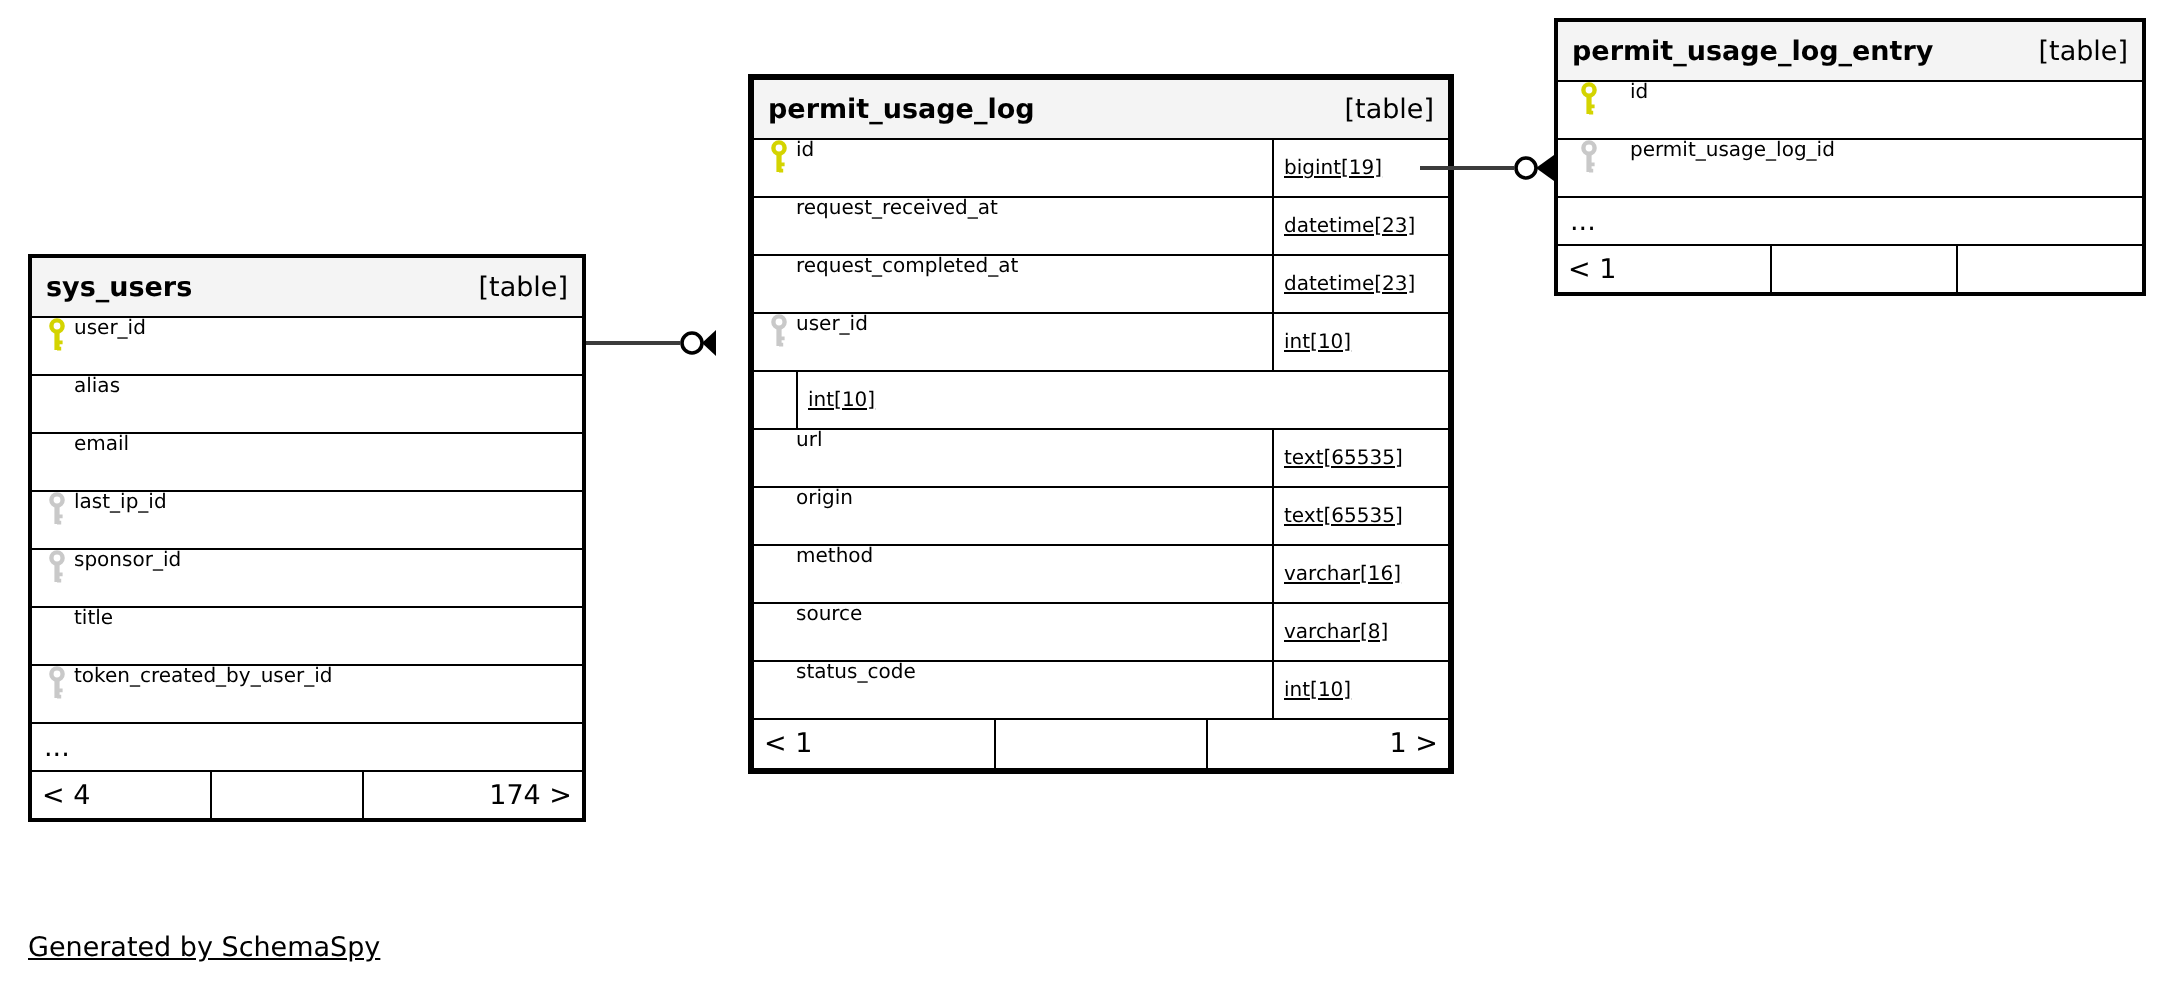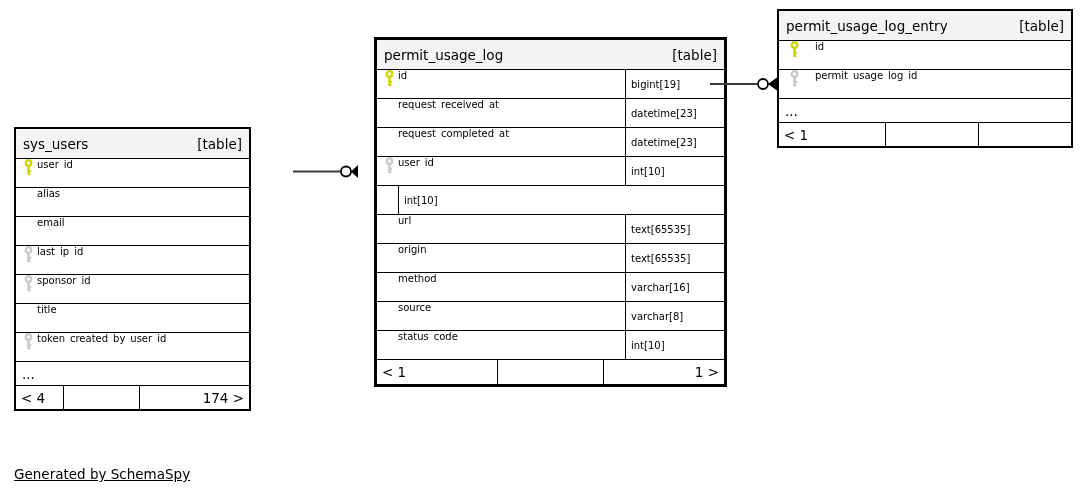--- a/index.html
+++ b/index.html
@@ -12,32 +12,32 @@
     width:1088px;height:495px;position:relative;background:#ffffff;
     font-family:"DejaVu Sans","Liberation Sans",sans-serif;color:var(--text);
     overflow:hidden;
   }
   .db-table{position:absolute;background:var(--table-bg);border:2px solid var(--border);}
   .db-table.main{border-width:3px;}
   .thead{
     height:29px;background:var(--header-bg);display:flex;align-items:center;
     justify-content:space-between;padding:0 7px;font-size:13.5px;
   }
-  .tname{font-weight:normal;text-align:center;}
+  .tname{font-weight:bold;text-align:center;}
   .tbadge{font-weight:normal;}
   .row{
     height:29px;border-top:1px solid var(--border);display:flex;align-items:flex-start;
     font-size:10px;background:var(--table-bg);
   }
   .key-slot{width:21px;padding-left:7px;display:flex;align-items:center;flex:none;}
   .gap-wide .key-slot{width:36px;padding-left:10px;}
   .col-name{flex:1;padding-right:4px;white-space:nowrap;overflow:hidden;}
   .col-type{
-    width:99px;flex:none;align-self:stretch;display:flex;align-items:center;
-    border-left:1px solid var(--border);padding-left:5px;white-space:nowrap;
+    width:88px;flex:none;align-self:stretch;display:flex;align-items:center;
+    border-left:1px solid var(--border);padding-left:5px;white-space:nowrap;text-decoration:underline;
   }
   .ellipsis-row{height:24px;border-top:1px solid var(--border);display:flex;align-items:center;padding-left:6px;font-size:13.5px;}
   .tfoot{height:24px;border-top:1px solid var(--border);display:flex;font-size:13.5px;}
   .main .tfoot{height:25px;}
   .f-cell{display:flex;align-items:center;}
   .f-left{flex:1;padding-left:5px;justify-content:flex-start;}
   .f-mid,.f-right{border-left:1px solid var(--border);flex:none;}
   .f-right{justify-content:flex-end;padding-right:5px;}
   .t-users .f-mid{width:76px;} .t-users .f-right{width:110px;}
   .t-log .f-mid{width:106px;} .t-log .f-right{width:121px;}
@@ -47,21 +47,21 @@
   .key.fk{color:var(--fk-key);}
   #relations{position:absolute;left:0;top:0;pointer-events:none;}
   #relations .rel-line{stroke:var(--relation-line);stroke-width:2;}
   #relations .rel-circle{fill:#ffffff;stroke:#000000;stroke-width:1.8;}
   #relations .rel-arrow{fill:#000000;}
   .gen-note{position:absolute;left:14px;top:466px;font-size:13.5px;text-decoration:underline;}
 </style>
 </head>
 <body>
 
-<div class="db-table t-users" style="left:14px;top:127px;width:237px;">
+<div class="db-table t-users" style="left:14px;top:127px;width:279px;">
   <div class="thead">
     <span class="tname">sys_users</span>
     <span class="tbadge">[table]</span>
   </div>
   <div class="row">
     <span class="key-slot">
         <svg class="key pk" viewBox="0 0 11 17" width="11" height="17">
           <circle cx="5.5" cy="4" r="2.8" fill="none" stroke="currentColor" stroke-width="2.2"></circle>
           <path d="M5.5 6.8 L5.5 16" stroke="currentColor" stroke-width="2.6" fill="none"></path>
           <path d="M5.5 12.2 L8.3 12.2 M5.5 15.3 L7.6 15.3" stroke="currentColor" stroke-width="1.8" fill="none"></path>

